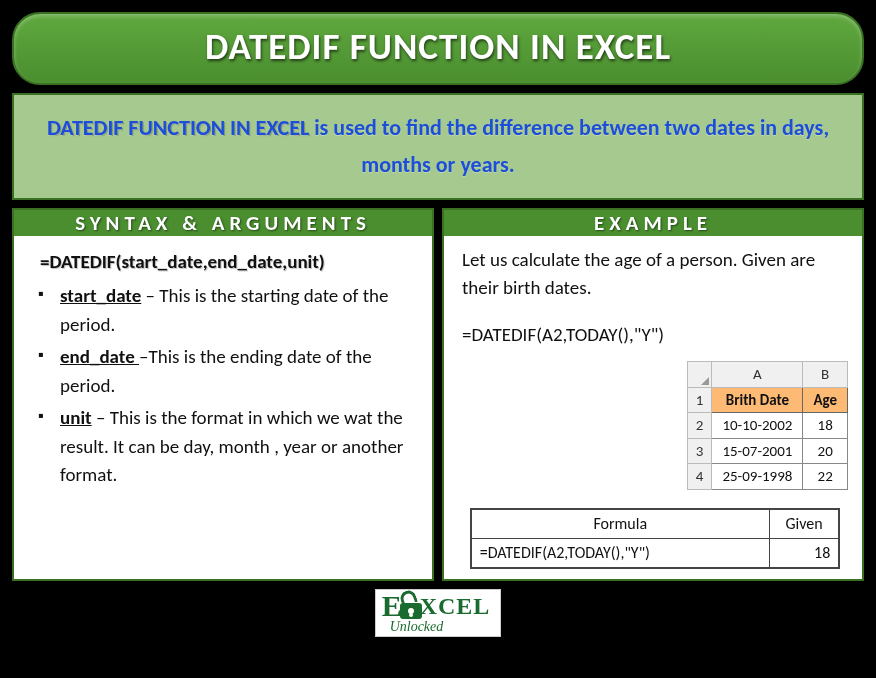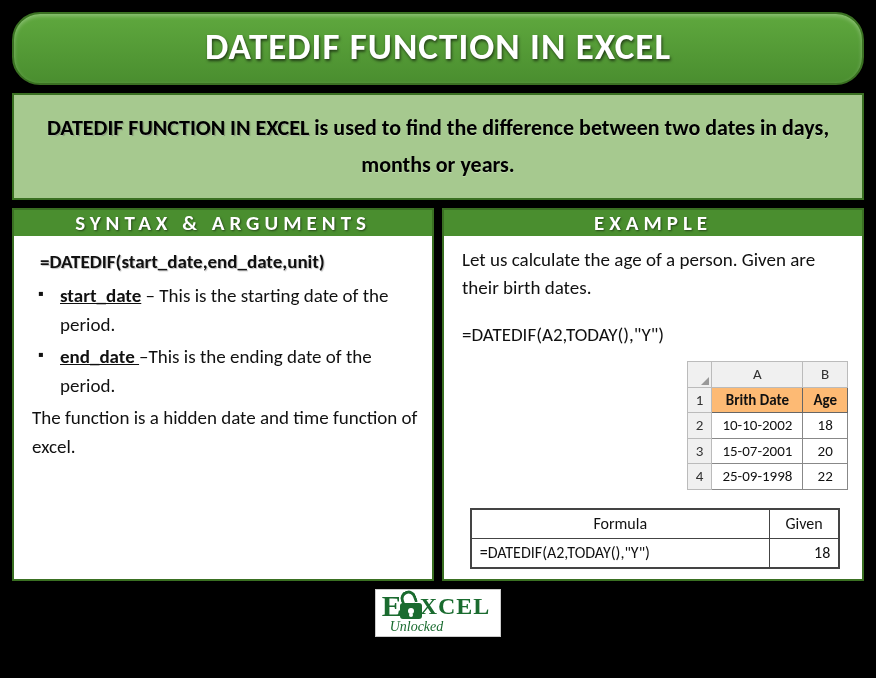--- a/index.html
+++ b/index.html
@@ -26,21 +26,21 @@
     letter-spacing: 1px;
     text-shadow: 1px 2px 3px rgba(0,0,0,0.6);
   }
   .desc-box {
     background: #a6c98f;
     border: 2px solid #3a7022;
     margin-top: 8px;
     padding: 14px 18px;
     text-align: center;
     font-size: 22px;
-    color: #000000;
+    color: #1d4ed8;
     line-height: 1.7;
   }
   .desc-box .bold { font-weight: bold; text-shadow: 0 1px 1px rgba(255,255,255,0.4), 1px 1px 1px rgba(0,0,0,0.3);}
   .desc-box .rest { font-weight: bold; text-shadow: 0 1px 1px rgba(255,255,255,0.3);}
   .cols {
     display: flex;
     gap: 8px;
     margin-top: 8px;
   }
   .col {
@@ -213,22 +213,24 @@
     <div class="section-header">SYNTAX &amp; ARGUMENTS</div>
     <div class="section-body">
       <div class="formula">=DATEDIF(start_date,end_date,unit)</div>
       <ul class="args">
         <li>
           <span class="arg-name">start_date</span><span> – This is the starting date of the period.</span>
         </li>
         <li>
           <span class="arg-name">end_date </span><span>–This is the ending date of the period.</span>
         </li>
+        <li>
+          <span class="arg-name">unit</span><span> – This is the format in which we wat the result. It can be day, month , year or another format.</span>
+        </li>
       </ul>
-      <div class="note">The function is a hidden date and time function of excel.</div>
     </div>
   </div>
 
   <div class="col">
     <div class="section-header">EXAMPLE</div>
     <div class="section-body">
       <div class="example-intro">Let us calculate the age of a person. Given are their birth dates.</div>
       <div class="example-formula">=DATEDIF(A2,TODAY(),"Y")</div>
 
       <div class="table-wrap">

